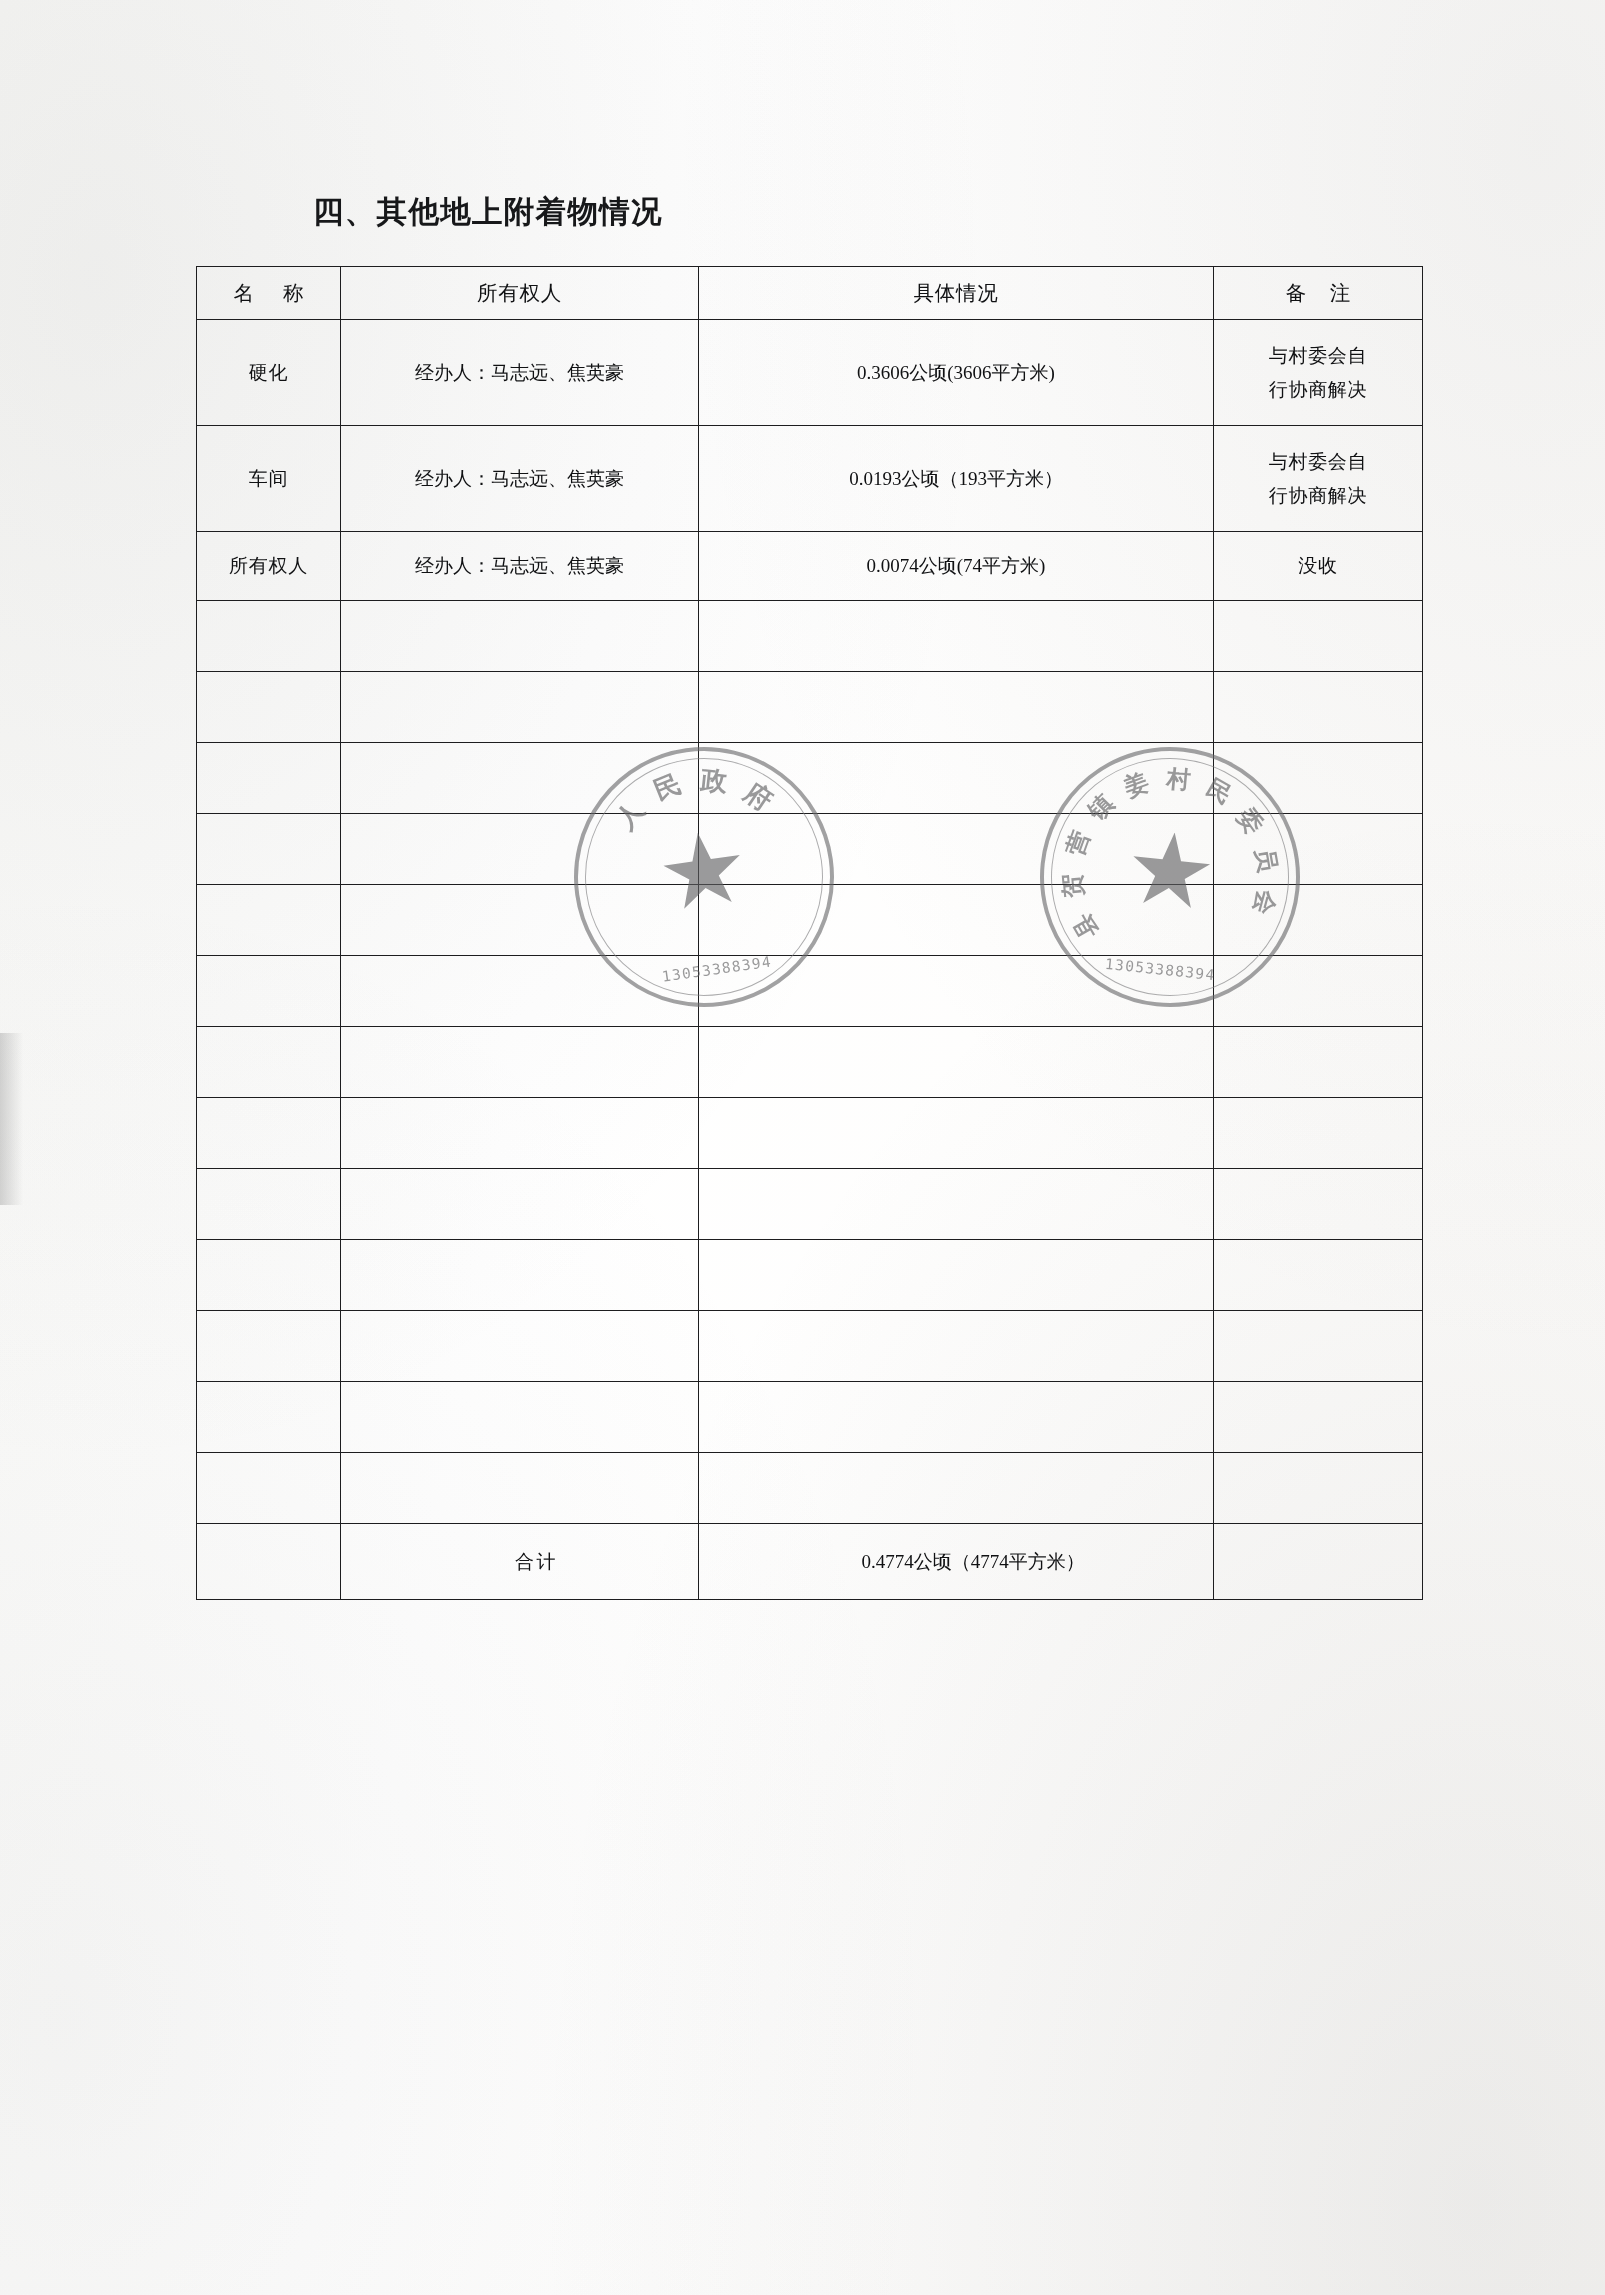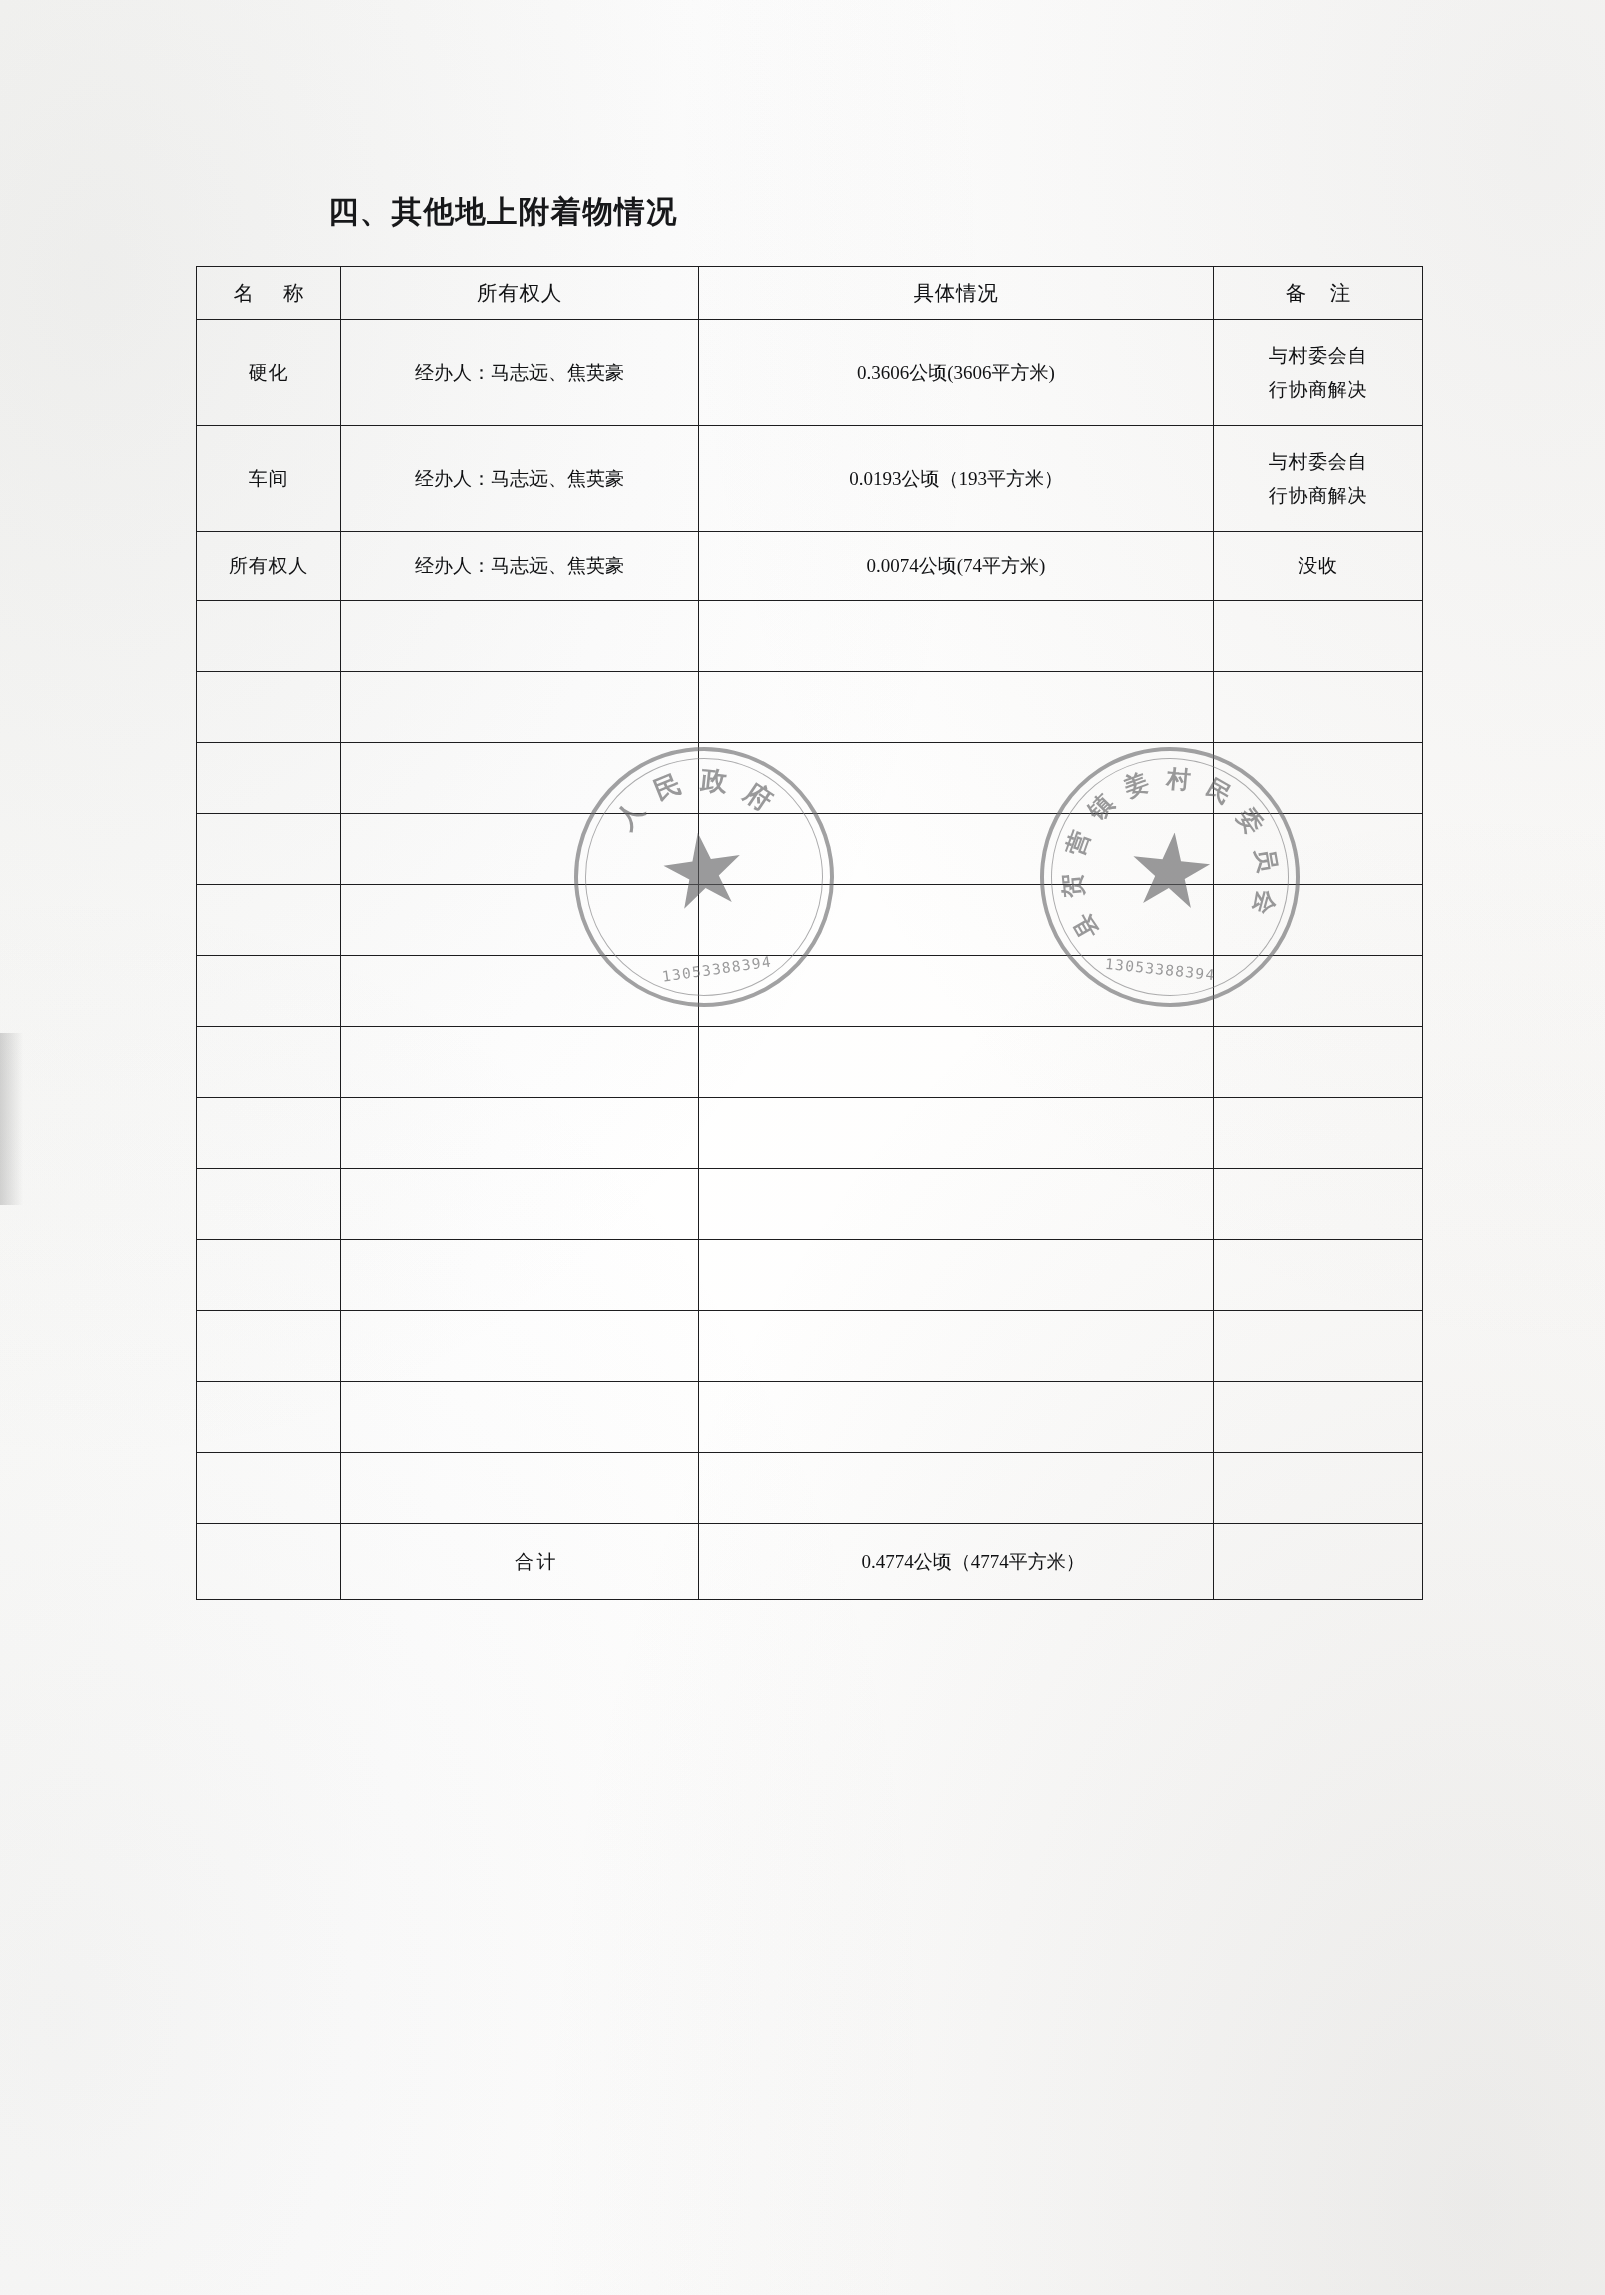--- a/index.html
+++ b/index.html
@@ -33,21 +33,21 @@
     position: absolute;
     left: 0; top: 1033px;
     width: 22.5px; height: 172px;
     background: linear-gradient(90deg, rgba(110,110,110,0.28), rgba(255,255,255,0));
     pointer-events: none;
   }
 
   
   .heading {
     position: absolute;
-    left: 328px;
+    left: 313px;
     top: 192px;
     font-family: Liberation Mono, monospace;
     font-size: 30.5px;
     font-weight: 700;
     letter-spacing: 1.3px;
     color: #17181a;
     white-space: nowrap;
   }
 
   

